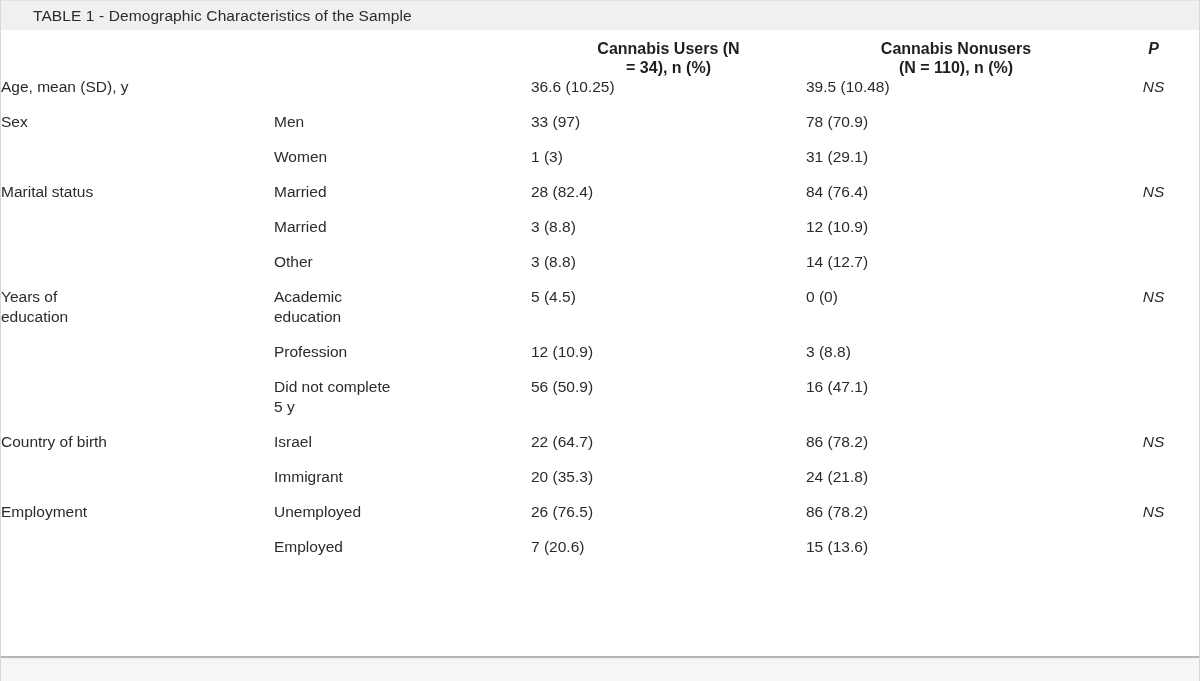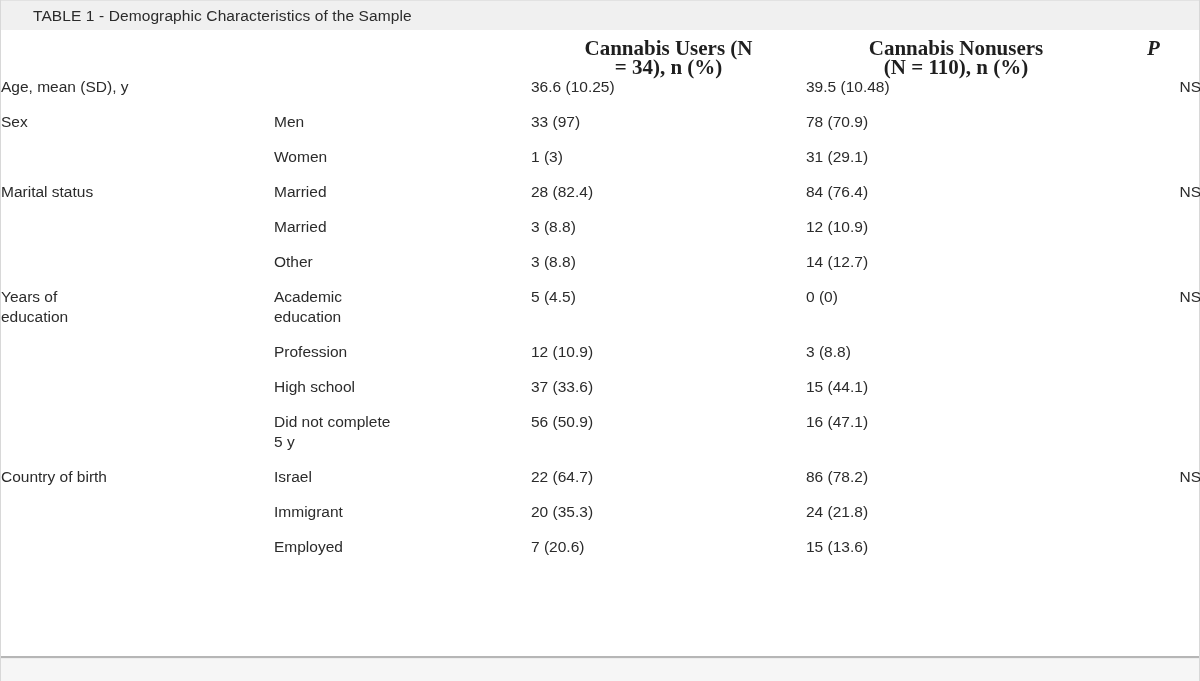--- a/index.html
+++ b/index.html
@@ -64,26 +64,25 @@
   table.demo-table col.c-p        { width: 95px; }
 
   table.demo-table th,
   table.demo-table td {
     vertical-align: top;
     padding: 0;
     border: none;
   }
 
   thead th {
-    font-size: 21px;
+    font-size: 16px;
     font-weight: bold;
     color: #1f1f1f;
     line-height: 19px;
     padding-bottom: 10px;
-    font-family: Liberation Serif, serif;
   }
   th.h-blank { }
   th.h-users,
   th.h-nonusers {
     text-align: center;
     padding-left: 12px;
     padding-right: 12px;
   }
   th.h-p {
     text-align: center;
@@ -106,21 +105,22 @@
     padding-left: 0px;
     padding-right: 8px;
   }
   td.cell-users {
     padding-left: 0px;
   }
   td.cell-nonusers {
     padding-left: 12px;
   }
   td.cell-p {
-    text-align: right;
+    font-style: italic;
+    text-align: center;
     padding-left: 38px;
   }
 
   tbody tr.tall td { height: 55px; }
 
   .wrapline { display: block; }
 
   .table-footer-divider {
     position: absolute;
     left: 0;
@@ -230,27 +230,20 @@
             <td class="cell-nonusers">0 (0)</td>
             <td class="cell-p">NS</td>
           </tr>
           <tr>
             <td class="cell-label"></td>
             <td class="cell-sublabel">Profession</td>
             <td class="cell-users">12 (10.9)</td>
             <td class="cell-nonusers">3 (8.8)</td>
             <td class="cell-p"></td>
           </tr>
-          <tr>
-            <td class="cell-label"></td>
-            <td class="cell-sublabel">High school</td>
-            <td class="cell-users">37 (33.6)</td>
-            <td class="cell-nonusers">15 (44.1)</td>
-            <td class="cell-p"></td>
-          </tr>
           <tr class="tall">
             <td class="cell-label"></td>
             <td class="cell-sublabel">
               <span class="wrapline">Did not complete</span>
               <span class="wrapline">5 y</span>
             </td>
             <td class="cell-users">56 (50.9)</td>
             <td class="cell-nonusers">16 (47.1)</td>
             <td class="cell-p"></td>
           </tr>
@@ -262,20 +255,27 @@
             <td class="cell-p">NS</td>
           </tr>
           <tr>
             <td class="cell-label"></td>
             <td class="cell-sublabel">Immigrant</td>
             <td class="cell-users">20 (35.3)</td>
             <td class="cell-nonusers">24 (21.8)</td>
             <td class="cell-p"></td>
           </tr>
           <tr>
+            <td class="cell-label">Employment</td>
+            <td class="cell-sublabel">Unemployed</td>
+            <td class="cell-users">26 (76.5)</td>
+            <td class="cell-nonusers">86 (78.2)</td>
+            <td class="cell-p">NS</td>
+          </tr>
+          <tr>
             <td class="cell-label"></td>
             <td class="cell-sublabel">Employed</td>
             <td class="cell-users">7 (20.6)</td>
             <td class="cell-nonusers">15 (13.6)</td>
             <td class="cell-p"></td>
           </tr>
         </tbody>
     </table>
 
   </div>

